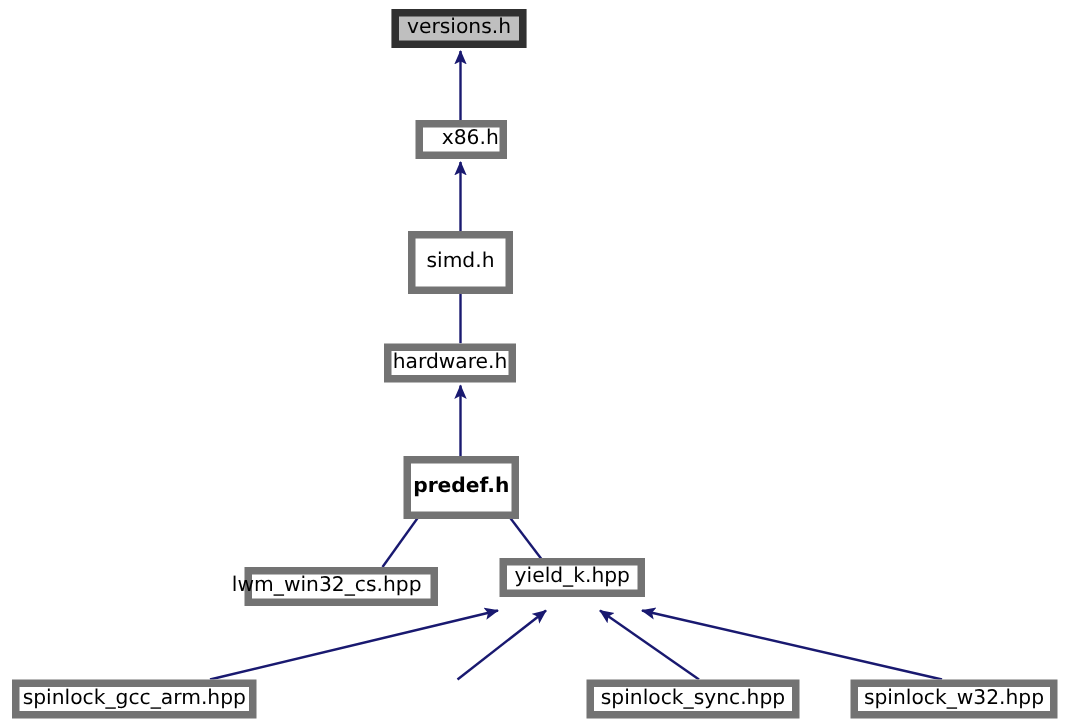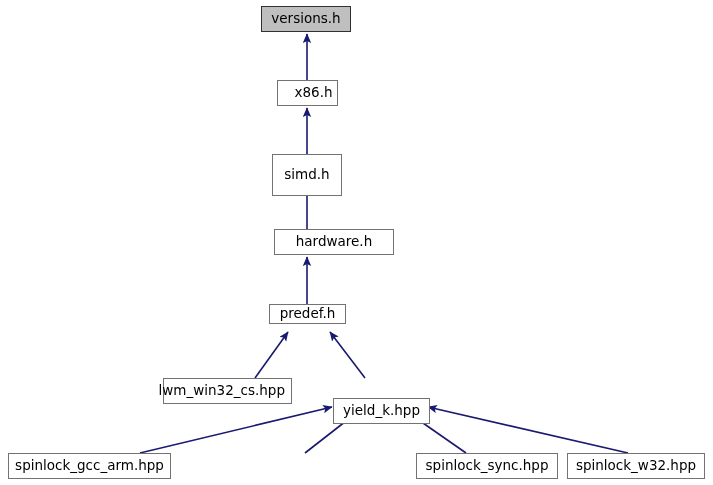--- a/index.html
+++ b/index.html
@@ -23,21 +23,21 @@
     width: 713px;
     height: 485px;
     pointer-events: none;
   }
   .node {
     position: absolute;
     box-sizing: border-box;
     display: flex;
     align-items: center;
     justify-content: center;
-    border: 1px solid #737373;
+    border: 5px solid #737373;
     background: #ffffff;
     color: #000000;
     font-size: 13.5px;
     line-height: 1;
     white-space: nowrap;
     letter-spacing: 0px;
     z-index: 2;
   }
   .node.root {
     background: #bfbfbf;
@@ -71,34 +71,34 @@
     </svg>
 <div class="node root" style="left: 261px; top: 6px; width: 90px; height: 26px;">
       <span class="node-label">versions.h</span>
     </div>
     <div class="node" style="left: 277px; top: 80px; width: 61px; height: 26px; padding-left: 12px;">
       <span class="node-label">x86.h</span>
     </div>
     <div class="node" style="left: 272px; top: 154px; width: 70px; height: 42px;">
       <span class="node-label">simd.h</span>
     </div>
-    <div class="node" style="left: 274px; top: 229px; width: 120px; height: 26px; text-align: right;">
+    <div class="node" style="left: 256px; top: 229px; width: 88px; height: 26px; text-align: right;">
       <span class="node-label">hardware.h</span>
     </div>
-    <div class="node" style="left: 269px; top: 304px; width: 77px; height: 20px;">
+    <div class="node" style="left: 269px; top: 304px; width: 77px; height: 42px; font-weight: bold;">
       <span class="node-label">predef.h</span>
     </div>
     <div class="node" style="left: 163px; top: 378px; width: 129px; height: 26px; justify-content: flex-end;">
       <span class="node-label">lwm_win32_cs.hpp</span>
     </div>
-    <div class="node" style="left: 333px; top: 398px; width: 97px; height: 26px;">
+    <div class="node" style="left: 333px; top: 372px; width: 97px; height: 26px;">
       <span class="node-label">yield_k.hpp</span>
     </div>
     <div class="node" style="left: 8px; top: 453px; width: 163px; height: 26px;">
       <span class="node-label">spinlock_gcc_arm.hpp</span>
     </div>
-    <div class="node" style="left: 416px; top: 453px; width: 142px; height: 26px;">
+    <div class="node" style="left: 391px; top: 453px; width: 142px; height: 26px;">
       <span class="node-label">spinlock_sync.hpp</span>
     </div>
     <div class="node" style="left: 567px; top: 453px; width: 138px; height: 26px;">
       <span class="node-label">spinlock_w32.hpp</span>
     </div>
   </div>
 
 </body></html>

